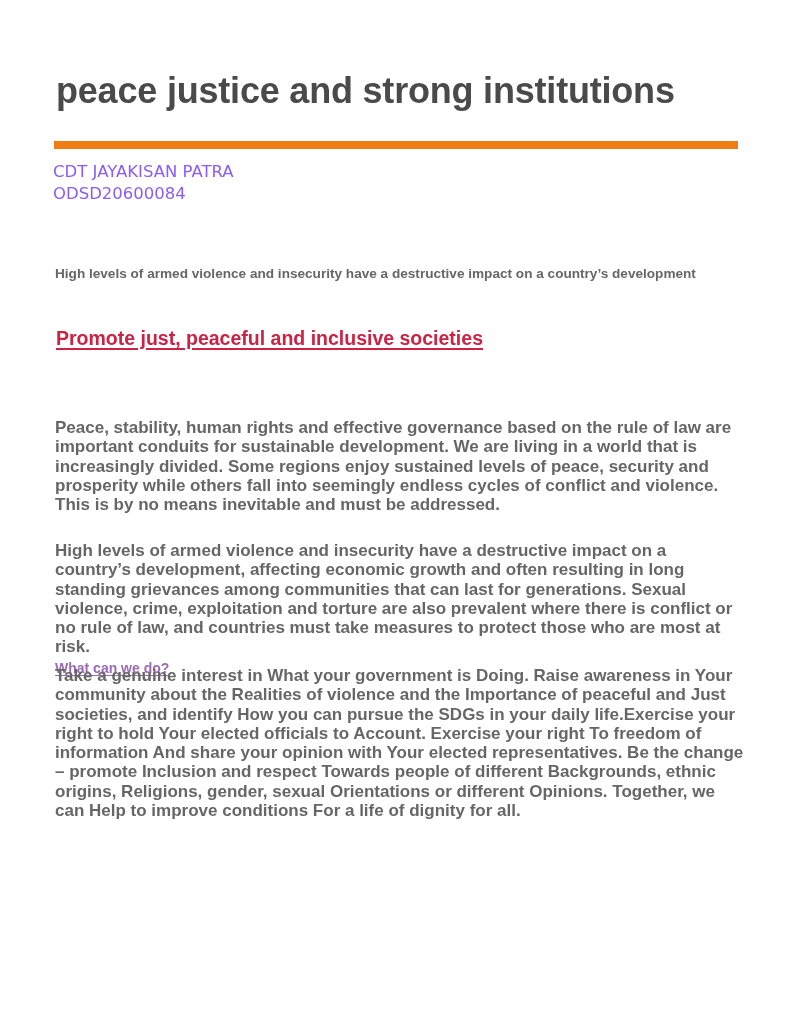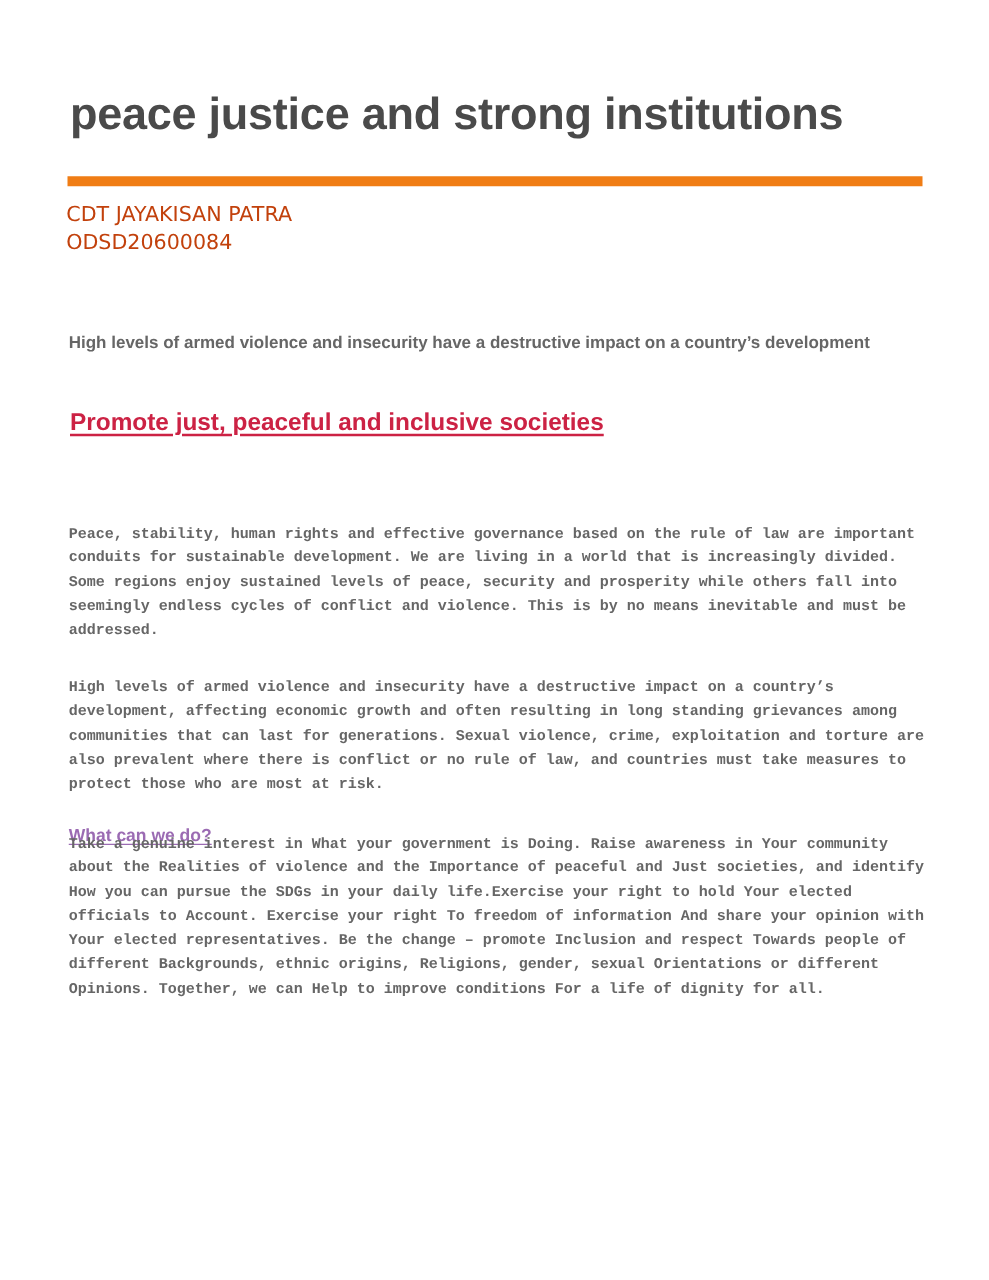--- a/index.html
+++ b/index.html
@@ -34,21 +34,21 @@
       height: 8px;
       background: #f07d15;
     }
     .author {
       position: absolute;
       left: 53px;
       top: 161px;
       font-family: "DejaVu Sans", sans-serif;
       font-size: 16.5px;
       line-height: 22px;
-      color: #c2410c;
+      color: #8b5cf6;
     }
     .author div { white-space: nowrap; }
     .intro {
       position: absolute;
       left: 55px;
       top: 264px;
       width: 690px;
       font-weight: bold;
       font-size: 13.6px;
       line-height: 19px;
@@ -67,24 +67,23 @@
       text-decoration-thickness: 2px;
       text-underline-offset: 3px;
       white-space: nowrap;
     }
     .para {
       position: absolute;
       left: 55px;
       width: 690px;
       margin: 0;
       font-weight: bold;
-      font-size: 12px;
+      font-size: 17px;
       line-height: 19.3px;
       color: #666666;
-      font-family: Liberation Mono, monospace;
     }
     .para-1 { top: 418px; }
     .para-2 { top: 541px; }
     .para-3 { top: 666px; }
     .what-link {
       position: absolute;
       left: 55px;
       top: 660px;
       margin: 0;
       font-weight: bold;

